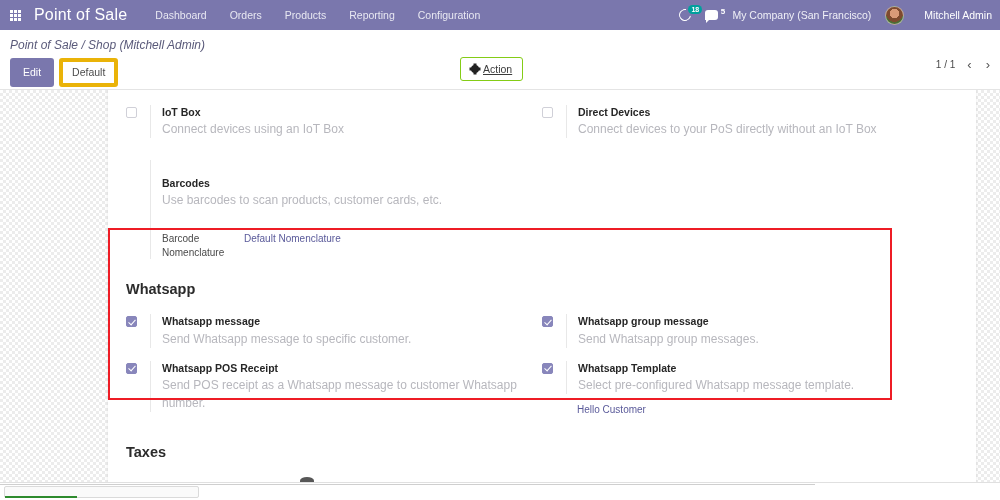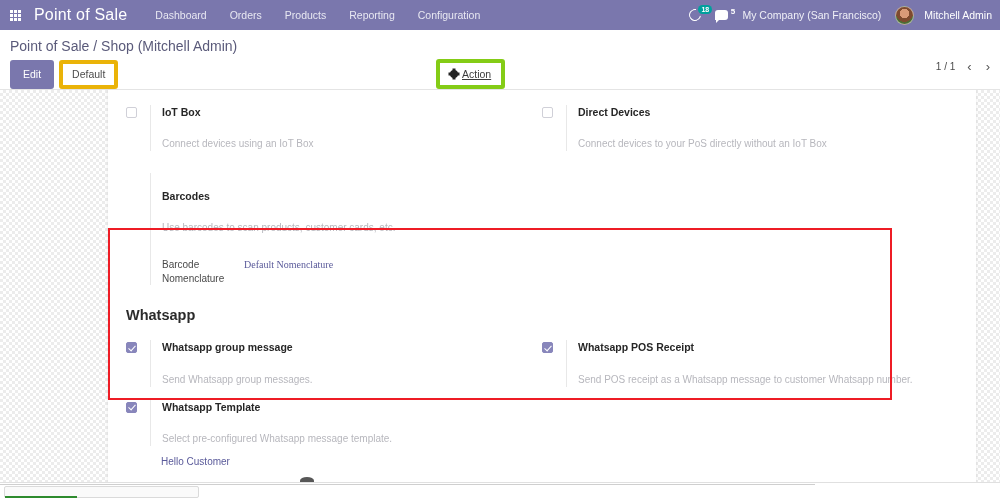--- a/index.html
+++ b/index.html
@@ -69,53 +69,53 @@
   .badge.plain {
     background: transparent; color: #ffffff; font-size: 8px;
     top: -3px; left: 12px; padding: 0;
   }
   .speech-icon { width: 13px; height: 10px; background: #ffffff; border-radius: 3px 3px 3px 0; position: relative; }
   .speech-icon::after {
     content: ""; position: absolute; bottom: -3px; left: 1px;
     border-left: 3px solid #ffffff; border-bottom: 3px solid transparent;
   }
   .company-name { font-size: 10.5px; color: #f0f0f7; cursor: pointer; white-space: nowrap; }
-  .user-block { display: flex; align-items: center; gap: 10px; cursor: pointer; }
+  .user-block { display: flex; align-items: center; gap: 20px; cursor: pointer; }
   .avatar {
     width: 19px; height: 19px; border-radius: 50%;
     background: radial-gradient(circle at 50% 38%, #d99a78 0 34%, #7e4a2e 35% 62%, #4e6b33 63% 100%);
     border: 1px solid rgba(255,255,255,.5);
   }
   .user-name { font-size: 10.5px; color: #ffffff; white-space: nowrap; }
 
   
   .control-panel {
     position: absolute; top: 30px; left: 0; right: 0; height: 60px;
     background: #ffffff; border-bottom: 1px solid #e4e4e4;
     z-index: 10;
   }
   .breadcrumb {
-    padding: 8px 11px 0 10px; font-size: 14px; color: #5a5a7a;
+    padding: 8px 11px 0 10px; font-size: 12px; color: #5a5a7a; font-style: italic;
   }
   .cp-row {
     display: flex; align-items: center; padding: 6px 10px 0 10px; position: relative;
   }
   .btn {
     font-size: 10.5px; padding: 4px 9px; border-radius: 3px;
     border: 4px solid #eab308; background: #ffffff; color: #4c4c4c;
     cursor: pointer; line-height: 1.2;
   }
   .btn.primary {
     background: #7a77ad; border-color: #7a77ad; color: #ffffff;
   }
   .btn + .btn { margin-left: 5px; }
   .action-btn {
-    position: absolute; left: 436px; top: 5px;
+    position: absolute; left: 460px; top: 5px;
     display: flex; align-items: center; gap: 4px;
-    border: 4px solid #84cc16; background: #fff;
+    border: 1px solid #84cc16; background: #fff;
     font-size: 10.5px; padding: 5px 10px; border-radius: 3px;
     color: #3b3b3b; cursor: pointer; text-decoration: underline;
   }
   .gear {
     width: 8px; height: 8px; border-radius: 50%;
     background: #222; position: relative;
   }
   .gear::before, .gear::after {
     content: ""; position: absolute; left: 50%; top: 50%;
     width: 11px; height: 3px; background: #222;
@@ -165,34 +165,34 @@
     transform: rotate(42deg);
   }
   .setting-body {
     border-left: 1px solid #e8e8e8; padding-left: 11px; flex: 1;
     min-width: 0;
   }
   .setting-title {
     font-size: 10.5px; font-weight: bold; color: #262626; line-height: 1.35;
   }
   .setting-desc {
-    font-size: 10px; color: #b7b7bd; line-height: 1.5; margin-top: 17px;
+    font-size: 12px; color: #b7b7bd; line-height: 1.5; margin-top: 1px;
   }
 
   .block-title {
     font-size: 10.5px; font-weight: bold; color: #262626; line-height: 1.35; margin-top: 16px;
   }
 
   .field-row {
     display: flex; align-items: flex-start; margin-top: 23px; font-size: 10px;
   }
   .field-label {
     width: 82px; color: #4a4a4a; line-height: 1.35; flex: 0 0 82px;
   }
-  .field-link { color: #5a5a9a; cursor: pointer; line-height: 1.35; font-family: Liberation Serif, serif; }
+  .field-link { color: #5a5a9a; cursor: pointer; line-height: 1.35; }
 
   .section-head {
     font-size: 14.5px; font-weight: bold; color: #2b2b2b;
     margin: 6px 0 14px 0;
   }
 
   
   .highlight-box {
     position: absolute; left: 108px; top: 228px; width: 784px; height: 172px;
     border: 2px solid #ee1c25; pointer-events: none; z-index: 8;
@@ -337,20 +337,29 @@
       <div class="col"></div>
     </div>
 
     <div class="wa-section">
       <div class="section-head">Whatsapp</div>
       <div class="settings-grid">
         <div class="col">
           <div class="setting">
             <span class="cb checked"></span>
             <div class="setting-body">
+              <div class="setting-title">Whatsapp message</div>
+              <div class="setting-desc">Send Whatsapp message to specific customer.</div>
+            </div>
+          </div>
+        </div>
+        <div class="col">
+          <div class="setting">
+            <span class="cb checked"></span>
+            <div class="setting-body">
               <div class="setting-title">Whatsapp group message</div>
               <div class="setting-desc">Send Whatsapp group messages.</div>
             </div>
           </div>
         </div>
 
         <div class="col">
           <div class="setting">
             <span class="cb checked"></span>
             <div class="setting-body">

